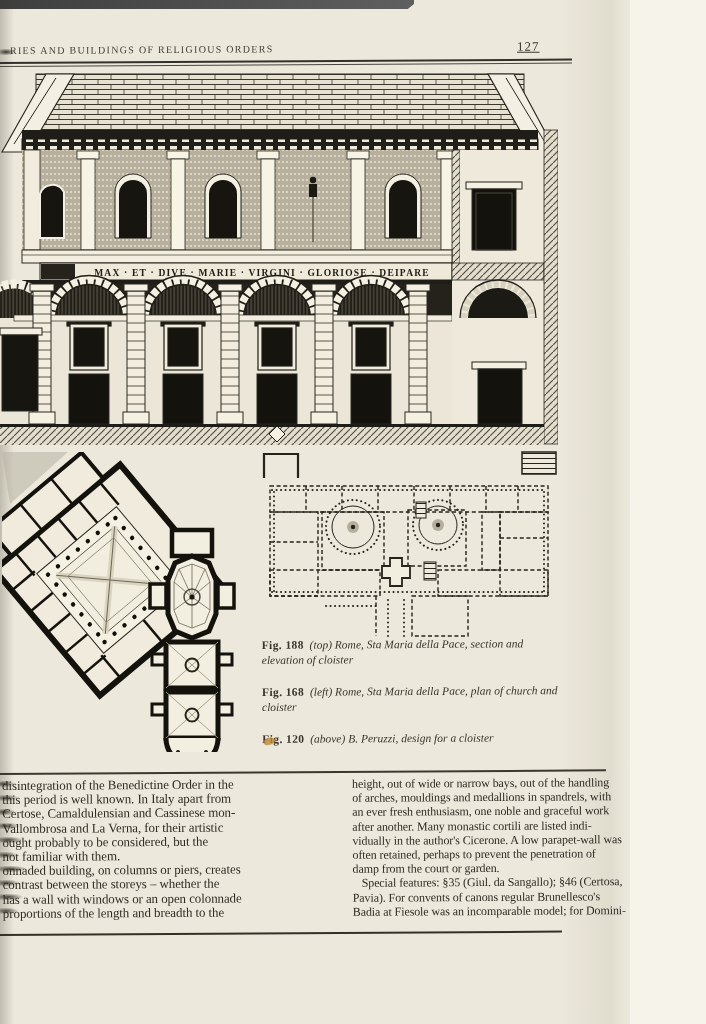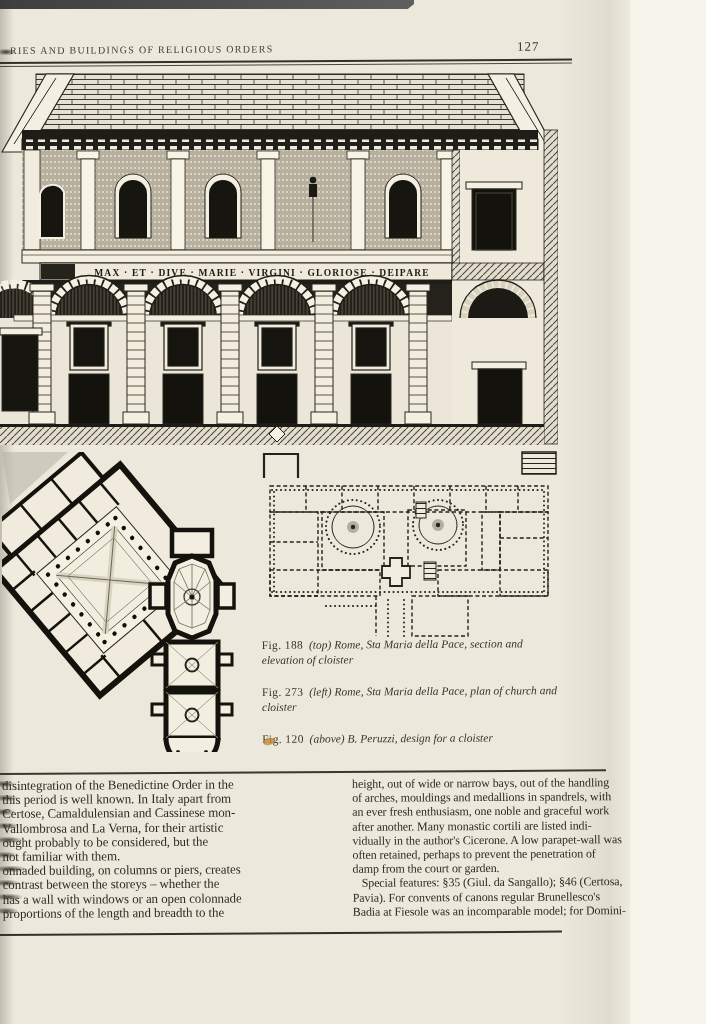--- a/index.html
+++ b/index.html
@@ -14,34 +14,34 @@
   .top-bar{position:absolute;top:0;left:0;width:414px;height:9px;background:linear-gradient(90deg,#3e3e3e,#5f5f5f);
     clip-path:polygon(0 0,100% 0,100% 45%,98.5% 100%,0 100%);}
   .left-shadow{position:absolute;top:0;left:0;width:14px;height:1024px;
     background:linear-gradient(90deg,rgba(60,56,46,.25),rgba(60,56,46,0));}
 
   .skew{transform:rotate(-0.35deg);transform-origin:0 50%;}
 
   
   .header{position:absolute;top:42px;left:0;width:570px;height:20px;}
   .running-title{position:absolute;left:10px;top:3px;font-size:10px;letter-spacing:1.3px;color:#45423a;white-space:nowrap;}
-  .page-num{position:absolute;left:517px;top:0;font-size:13px;color:#3a372f;letter-spacing:1px;}
+  .page-num{position:absolute;left:517px;top:0;font-size:13px;color:#3a372f;letter-spacing:1px;text-decoration:underline;}
   .rule-double{position:absolute;top:62px;left:0;width:572px;}
   .rule-double .r1{height:2px;background:#33312b;}
   .rule-double .r2{height:1px;background:#4a473f;margin-top:2px;}
 
   
   .fig188{position:absolute;top:72px;left:0;}
   .fig189{position:absolute;top:452px;left:2px;}
   .fig190{position:absolute;top:446px;left:256px;}
 
   
   .captions{position:absolute;top:638px;left:262px;width:300px;color:#38352c;}
   .cap{font-size:11.5px;line-height:15px;margin-bottom:17px;}
-  .cap .lbl{font-style:normal;letter-spacing:.4px;}
+  .cap .lbl{font-style:normal;letter-spacing:.4px;font-weight:bold;}
   .cap .txt{font-style:italic;}
   .cap-smudge{position:absolute;left:1px;top:100px;width:12px;height:7px;background:#c08a33;border-radius:50%;opacity:.8;transform:rotate(-15deg);}
 
   
   .rule-mid{position:absolute;top:773px;left:0;width:606px;height:1.6px;background:#3a382f;}
   .rule-bottom{position:absolute;top:934px;left:0;width:562px;height:2px;background:#33312b;}
 
   
   .body-cols{position:absolute;top:779px;left:0;width:670px;color:#2e2c25;}
   .col{position:absolute;top:0;}
@@ -419,21 +419,21 @@
     <rect x="168" y="116" width="12" height="18" fill="url(#hs)" stroke="#26231c" stroke-width="1"></rect>
     <path d="M134,112 h12 v8 h8 v12 h-8 v8 h-12 v-8 h-8 v-12 h8 z" fill="#f2eedf" stroke="#26231c" stroke-width="1.8"></path>
   </svg>
 
   <div class="captions skew">
     <div class="cap">
       <span class="lbl">Fig. 188</span>&nbsp;
       <span class="txt">(top) Rome, Sta Maria della Pace, section and elevation of cloister</span>
     </div>
     <div class="cap">
-      <span class="lbl">Fig. 273</span>&nbsp;
+      <span class="lbl">Fig. 168</span>&nbsp;
       <span class="txt">(left) Rome, Sta Maria della Pace, plan of church and cloister</span>
     </div>
     <div class="cap">
       <span class="lbl">Fig. 120</span>&nbsp;
       <span class="txt">(above) B. Peruzzi, design for a cloister</span>
     </div>
     <div class="cap-smudge"></div>
   </div>
 
   <div class="rule-mid skew"></div>

